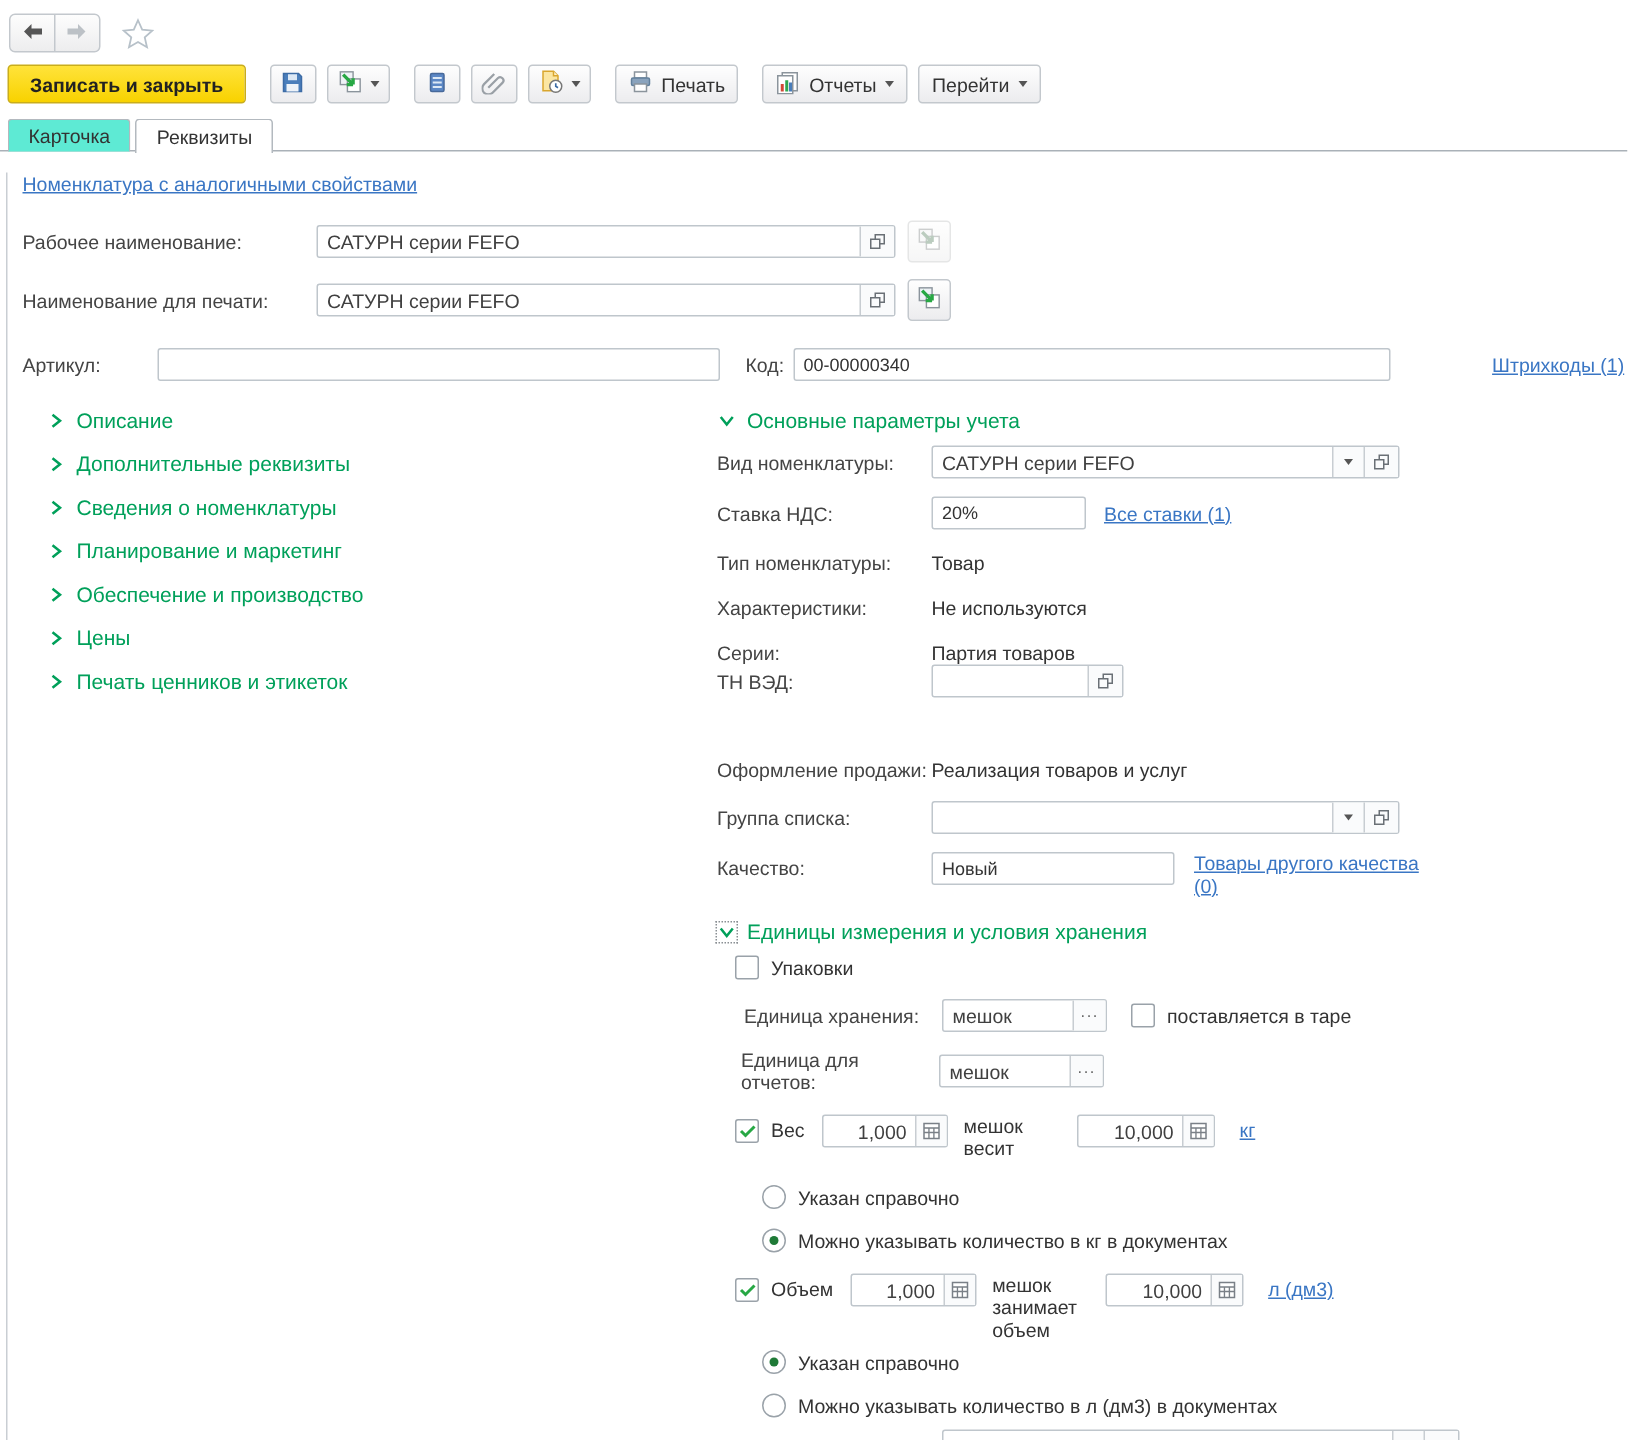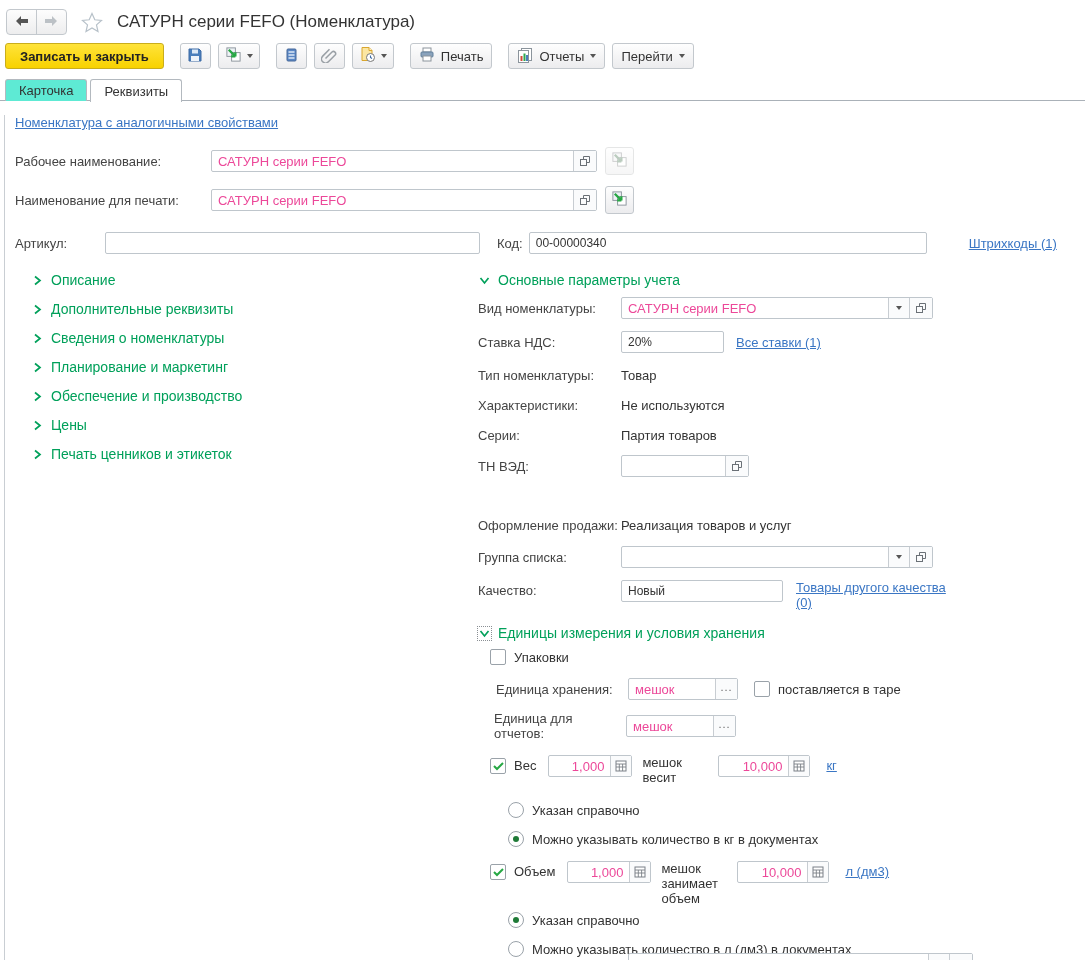--- a/index.html
+++ b/index.html
@@ -26,21 +26,21 @@
   .tab{border:1px solid #b3b9bf;border-bottom:none;border-radius:3px 3px 0 0;background:#5eead4;
        padding:0 13px;display:flex;align-items:center;margin-right:3px;height:21px;color:#333;}
   .tab.active{background:#fff;height:22px;margin-bottom:-1px;}
   .content{margin-left:4px;border-left:1px solid #c9ced3;height:862px;box-sizing:border-box;padding-left:10px;position:relative;}
   a.lnk{color:#3a76c4;text-decoration:underline;cursor:pointer;}
   .row{display:flex;align-items:center;}
   .lbl{color:#444;}
   .tf{border:1px solid #bfc6cc;border-radius:2px;height:22px;box-sizing:border-box;background:#fff;
       font-family:inherit;font-size:12px;color:#333;padding:0 6px;outline:none;}
   .group{display:flex;border:1px solid #bfc6cc;border-radius:2px;height:22px;box-sizing:border-box;background:#fff;align-items:stretch;}
-  .group input{border:none;height:20px;flex:1;min-width:0;padding:0 6px;font:inherit;color:#ec4899;outline:none;background:transparent;}
+  .group input{border:none;height:20px;flex:1;min-width:0;padding:0 6px;font:inherit;color:#404040;outline:none;background:transparent;}
   .seg{display:flex;align-items:center;justify-content:center;border-left:1px solid #c8cdd2;background:#fafbfc;cursor:pointer;}
   .seg-caret{width:20px;}
   .seg-open{width:22px;}
   .seg-dots{width:21px;color:#666;font-size:11px;letter-spacing:1px;padding-bottom:4px;}
   .sq-btn{width:27px;height:26px;border:1px solid #c3c8cd;border-radius:3px;background:linear-gradient(#fefefe,#ececee);
           display:flex;align-items:center;justify-content:center;margin-left:8px;cursor:pointer;}
   .section-h{display:flex;align-items:center;gap:7px;color:#00a05a;font-size:14px;cursor:pointer;}
   .left-sections .section-h{margin:0 0 13px 16px;}
   .chev-box{display:flex;align-items:center;justify-content:center;width:13px;height:13px;}
   .chev-box.focus{outline:1px dotted #8a8f94;}
@@ -78,21 +78,20 @@
             <path d="M8 1 L13 6 L8 11 V8 H1 V4 H8 Z" fill="#bcc1c6"></path>
           </svg>
       </span>
     </div>
   </div>
   <div class="star">
     <svg width="22" height="21" viewBox="0 0 22 21">
       <path d="M11 1.5 L13.8 7.8 L20.5 8.4 L15.5 12.9 L17 19.5 L11 16 L5 19.5 L6.5 12.9 L1.5 8.4 L8.2 7.8 Z" fill="#fff" stroke="#b7c1c9" stroke-width="1.2"></path>
     </svg>
   </div>
-  <div class="page-title">САТУРН серии FEFO (Номенклатура)</div>
 </div>
 
 <div class="toolbar">
   <div class="btn btn-yellow">Записать и закрыть</div>
   <div class="tb-gap"></div>
   <div class="btn btn-ico">
     <span>
       <svg width="16" height="16" viewBox="0 0 16 16">
         <path d="M2 2 h10 l2 2 v10 H2 Z" fill="#4a7ebb" stroke="#3c6ba5"></path>
         <rect x="5" y="2.5" width="6" height="4" fill="#dce8f5"></rect>
@@ -225,21 +224,21 @@
         </svg>
       </span>
     </div>
   </div>
 
   <div class="row" style="margin-top:18px;">
     <div class="lbl" style="width:90px;">Артикул:</div>
     <input class="tf" style="width: 375px;" value="">
     <div class="lbl" style="margin-left:17px;">Код:</div>
     <input class="tf" style="width: 398px; margin-left: 6px;" value="00-00000340">
-    <a class="lnk" style="margin-left:42px;">Штрихкоды (1)</a>
+    <a class="lnk" style="margin-left:68px;">Штрихкоды (1)</a>
   </div>
 
   <div class="cols">
 
     <div class="col-l left-sections">
       <div class="section-h">
         <span class="chev-box">
             <svg width="9" height="11" viewBox="0 0 9 11">
               <polyline points="2,1.5 7,5.5 2,9.5" fill="none" stroke="#00a05a" stroke-width="1.7"></polyline>
             </svg>
@@ -337,21 +336,21 @@
       <div class="frow" style="margin-top:15px;">
         <div class="lbl">Характеристики:</div>
         <div>Не используются</div>
       </div>
 
       <div class="frow" style="margin-top:15px;">
         <div class="lbl">Серии:</div>
         <div>Партия товаров</div>
       </div>
 
-      <div class="frow" style="margin-top:12px;">
+      <div class="frow" style="margin-top:0;">
         <div class="lbl">ТН ВЭД:</div>
         <div class="group" style="width:128px;">
           <input value="" style="">
           <div class="seg seg-open">
             <svg width="12" height="12" viewBox="0 0 12 12">
                 <rect x="1.5" y="4.5" width="6" height="6" fill="none" stroke="#6a7076"></rect>
                 <path d="M4.5 4.5 v-3 h6 v6 h-3" fill="none" stroke="#6a7076"></path>
               </svg>
           </div>
         </div>

